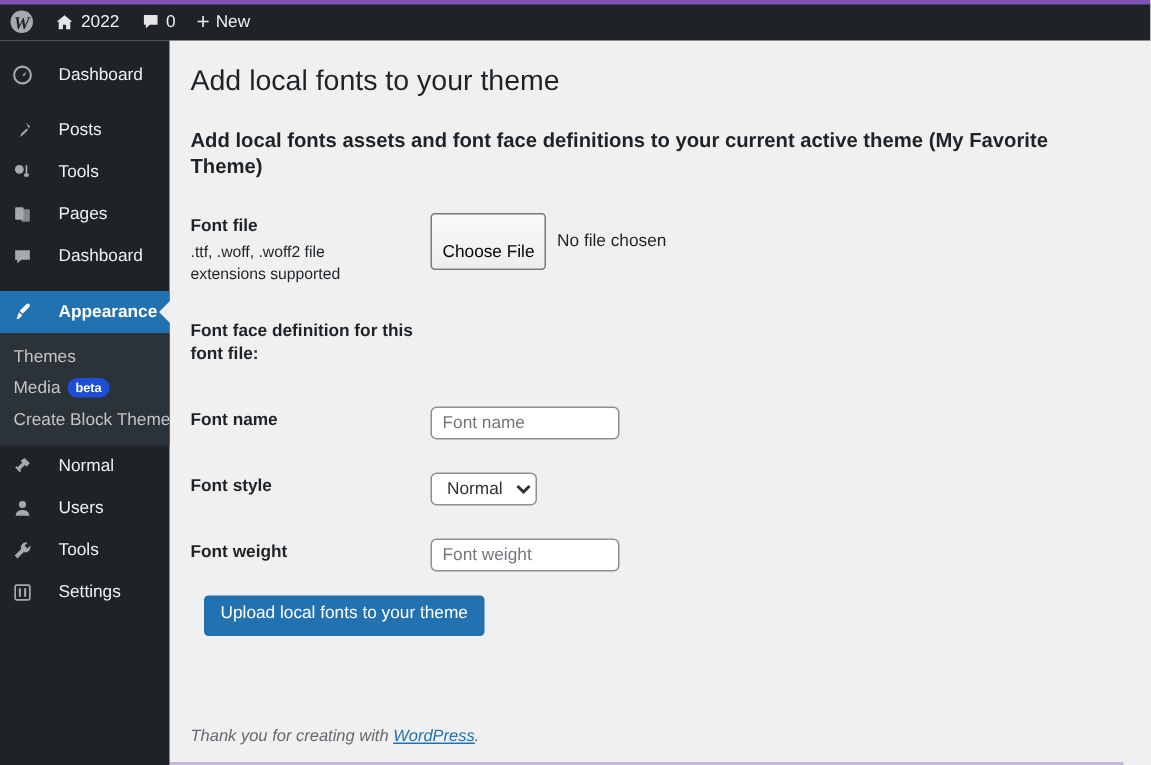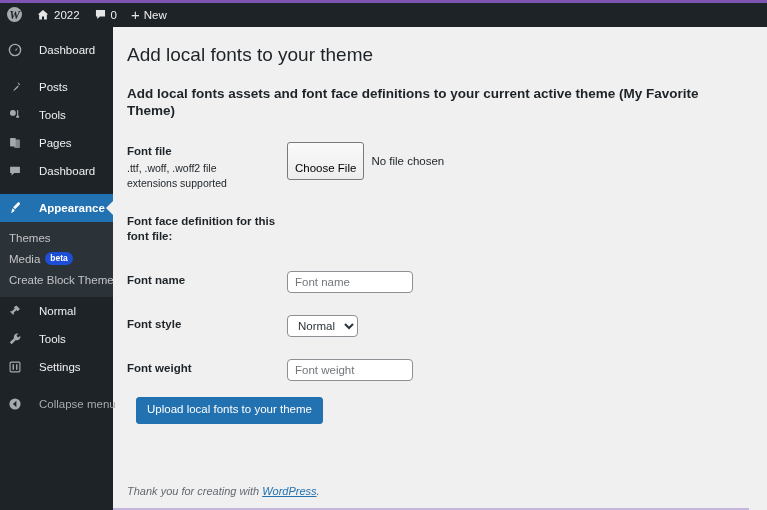--- a/index.html
+++ b/index.html
@@ -378,20 +378,29 @@
 
     <div class="menu-item">
       <span class="mi-icon">
         <svg width="14" height="14" viewBox="0 0 20 20" fill="currentColor">
           <path d="M12 2 l5 5 -3.2 3.2 -1.6-1.6 -4.4 4.4 1 1 -1.4 1.4 -4.4-4.4 1.4-1.4 1 1 4.4-4.4 -1.6-1.6 z"></path>
         </svg>
       </span>
       <span>Normal</span>
     </div>
 
+    <div class="menu-item">
+      <span class="mi-icon">
+        <svg width="14" height="14" viewBox="0 0 20 20" fill="currentColor">
+          <circle cx="10" cy="6.2" r="3.4"></circle>
+          <path d="M3.5 17 c0-3.6 2.9-5.6 6.5-5.6 s6.5 2 6.5 5.6 z"></path>
+        </svg>
+      </span>
+      <span>Users</span>
+    </div>
 
     <div class="menu-item">
       <span class="mi-icon">
         <svg width="14" height="14" viewBox="0 0 20 20" fill="currentColor">
           <path d="M14.8 2.5 a5 5 0 0 0 -6.3 6.3 l-6 6 2.7 2.7 6-6 a5 5 0 0 0 6.3-6.3 l-2.8 2.8 -2.7-2.7 z"></path>
         </svg>
       </span>
       <span>Tools</span>
     </div>
 
@@ -400,29 +409,20 @@
         <svg width="14" height="14" viewBox="0 0 20 20" fill="none" stroke="currentColor" stroke-width="1.6">
           <rect x="3" y="3" width="14" height="14" rx="1.5"></rect>
           <path d="M7.5 6 v8 M12.5 6 v8" stroke-width="2"></path>
         </svg>
       </span>
       <span>Settings</span>
     </div>
 
     <div class="menu-gap"></div>
 
-    <div class="menu-item dim">
-      <span class="mi-icon">
-        <svg width="14" height="14" viewBox="0 0 20 20" fill="currentColor">
-          <circle cx="10" cy="10" r="8"></circle>
-          <path d="M12 5.5 L7 10 l5 4.5 z" fill="#1d2327"></path>
-        </svg>
-      </span>
-      <span>Collapse menu</span>
-    </div>
 
   </div>
 
   <div class="content">
     <div class="content-inner">
 
       <h1 class="page-title">Add local fonts to your theme</h1>
 
       <h2 class="page-subtitle">Add local fonts assets and font face definitions to your current active theme (My Favorite Theme)</h2>
 

